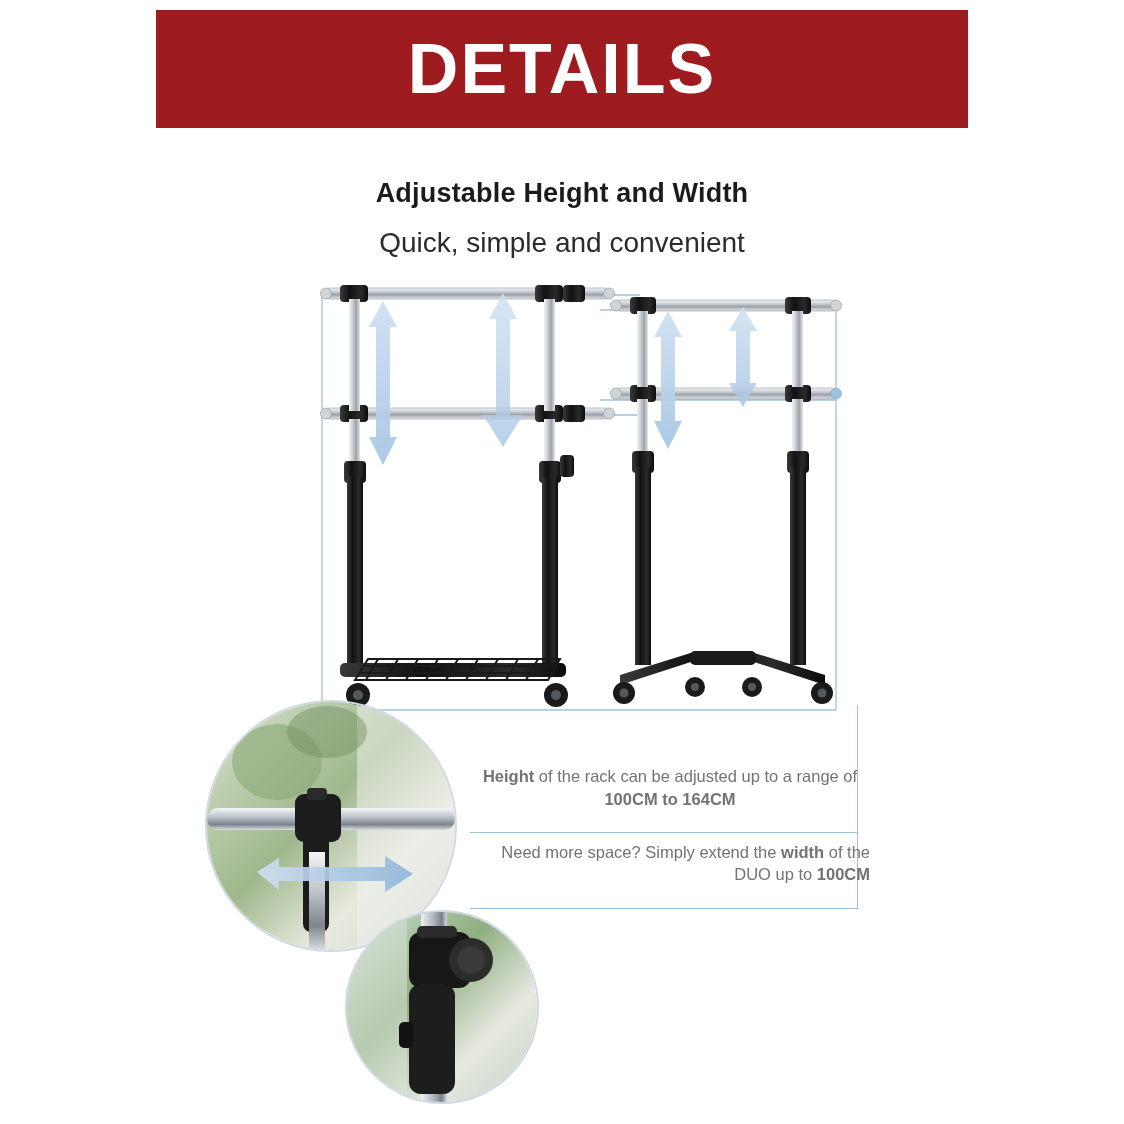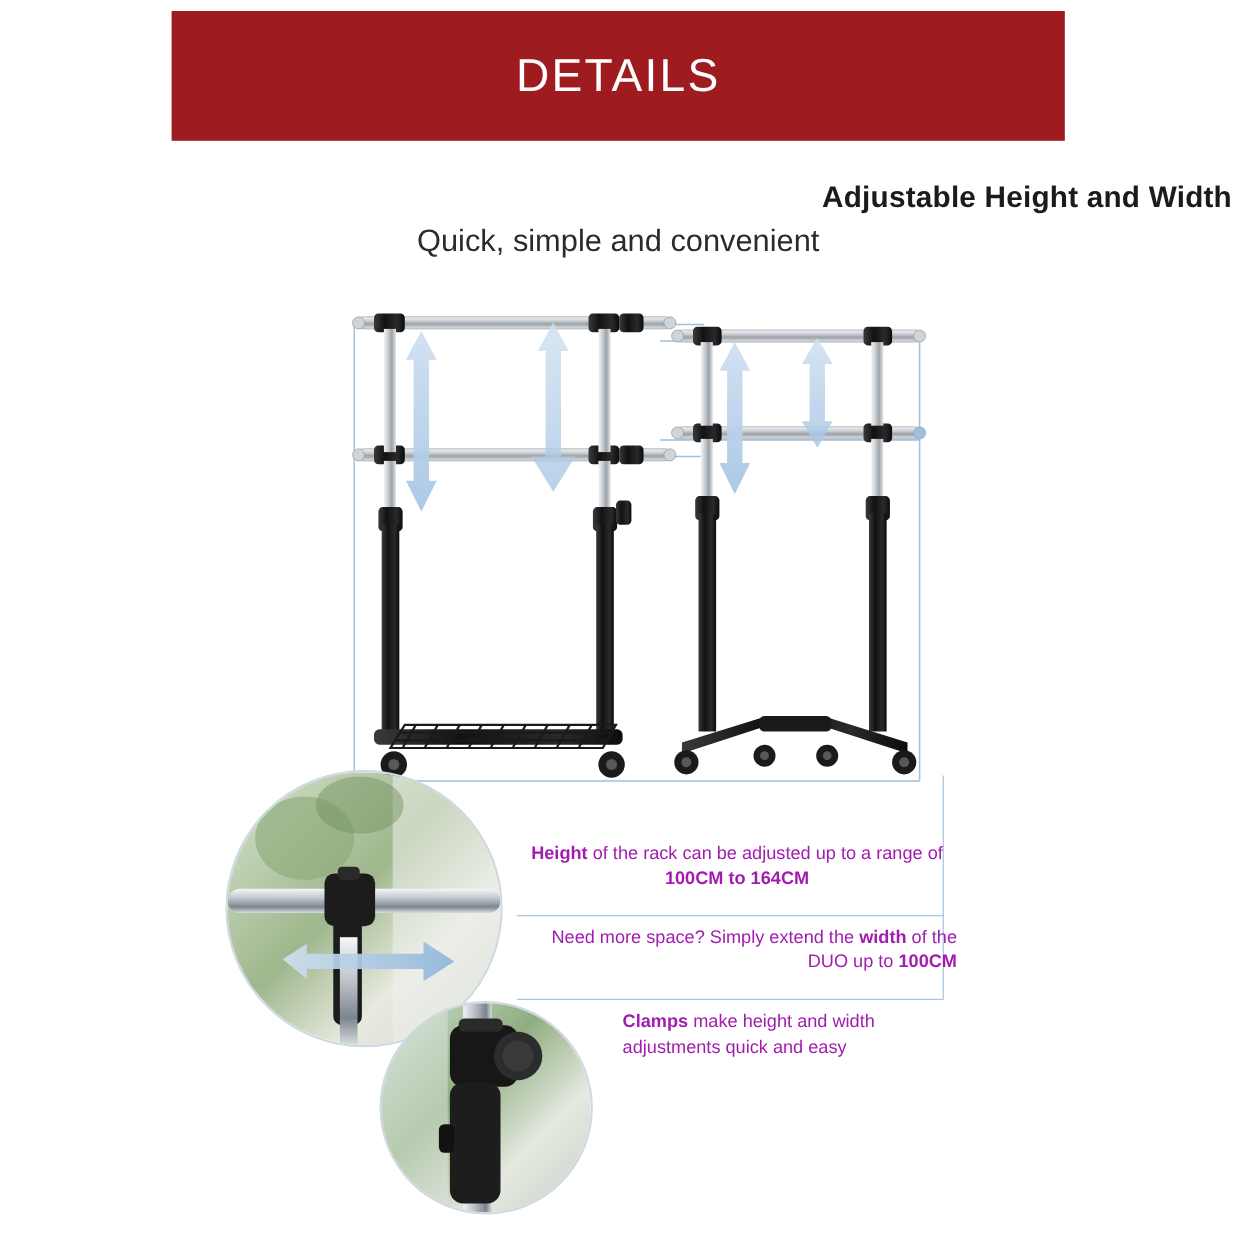--- a/index.html
+++ b/index.html
@@ -23,41 +23,40 @@
     top: 10px;
     width: 812px;
     height: 118px;
     background: #9e1b20;
     display: flex;
     align-items: center;
     justify-content: center;
   }
   .banner-title {
     color: #ffffff;
-    font-size: 42px;
-    font-weight: normal;
+    font-size: 70px;
+    font-weight: bold;
     letter-spacing: 2px;
     line-height: 1;
   }
 
   
   .heading-block {
     position: absolute;
     left: 0;
     top: 160px;
     width: 1124px;
     text-align: center;
   }
   .h-main {
     font-size: 27px;
     font-weight: bold;
     color: #1b1b1b;
-    margin: 4px;
+    margin: 18px;
     letter-spacing: 0.2px;
-    text-align: right;
   }
   .h-sub {
     font-size: 28px;
     color: #2b2b2b;
     margin: 8px 0 0 0;
     font-weight: normal;
   }
 
   
   .illustration {
@@ -72,21 +71,21 @@
   
   .callouts {
     position: absolute;
     left: 470px;
     top: 765px;
     width: 400px;
   }
   .callout {
     font-size: 16.5px;
     line-height: 1.38;
-    color: #a21caf;
+    color: #737373;
   }
   .c1 { text-align: center; padding-bottom: 14px; }
   .c2 { text-align: right; padding: 16px 0 16px 0; }
   .c3 { text-align: left; padding: 16px 0 0 96px; }
 
   .divider-line {
     position: absolute;
     background: #9fc0dd;
   }
 
@@ -323,16 +322,13 @@
 <div class="divider-line" style="left:470px; top:908px; width:388px; height:1px;"></div>
 <div class="divider-line" style="left:857px; top:705px; width:1px; height:203px;"></div>
 
 <div class="callouts">
   <div class="callout c1">
     <span style="font-weight:bold">Height</span><span> of the rack can be adjusted up to a range of </span><span style="font-weight:bold">100CM to 164CM</span>
   </div>
   <div class="callout c2">
     <span>Need more space? Simply extend the </span><span style="font-weight:bold">width</span><span> of the DUO up to </span><span style="font-weight:bold">100CM</span>
   </div>
-  <div class="callout c3">
-    <span style="font-weight:bold">Clamps</span><span> make height and width adjustments quick and easy</span>
-  </div>
 </div>
 
 </body></html>

